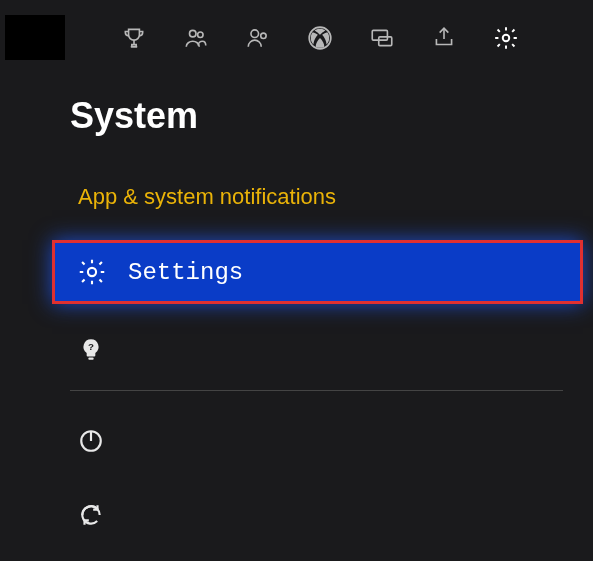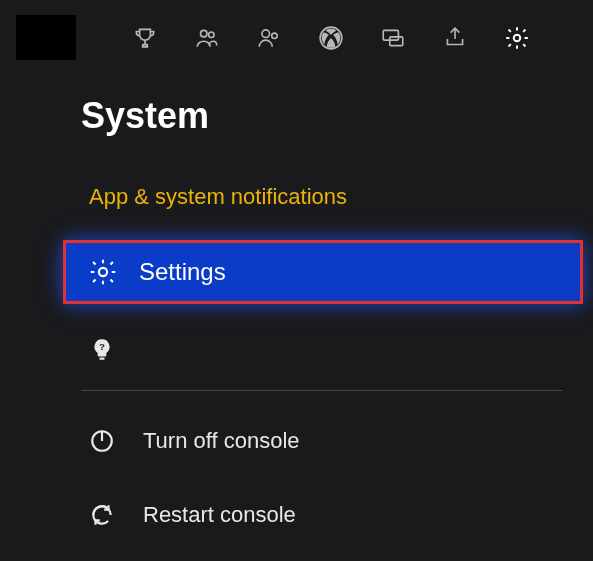--- a/index.html
+++ b/index.html
@@ -11,21 +11,21 @@
       width: 593px;
       height: 561px;
       background: #1a1a1c;
       font-family: "Segoe UI", Arial, sans-serif;
       color: #e0e0e0;
       overflow: hidden;
     }
     .container {
       width: 100%;
       height: 100%;
-      padding-left: 16px;
+      padding-left: 5px;
     }
     .top-bar {
       display: flex;
       align-items: center;
       height: 80px;
       gap: 36px;
       padding-left: 0;
     }
     .profile-block {
       width: 60px;
@@ -69,20 +69,21 @@
     .menu-item.selected {
       background: #0a3cc7;
       border: 3px solid #e03030;
       box-shadow: 0 0 20px rgba(30, 80, 220, 0.9);
       margin-left: -18px;
       margin-right: 10px;
       padding-left: 23px;
       height: 64px;
       color: #ffffff;
       font-size: 24px;
+      font-family: Liberation Mono, monospace;
     }
     .menu-icon {
       width: 26px;
       height: 26px;
       margin-right: 28px;
       display: flex;
       align-items: center;
       justify-content: center;
       flex-shrink: 0;
     }
@@ -231,30 +232,28 @@
 
     <div class="spacer-small"></div>
 
     <div class="menu-item">
       <span class="menu-icon">
         <svg viewBox="0 0 24 24" fill="none" stroke="currentColor" stroke-width="2">
           <circle cx="12" cy="12" r="9"></circle>
           <line x1="12" y1="3" x2="12" y2="12"></line>
         </svg>
       </span>
-      <span>Turn off console</span>
     </div>
 
     <div class="spacer-med"></div>
 
     <div class="menu-item">
       <span class="menu-icon">
         <svg viewBox="0 0 24 24" fill="none" stroke="currentColor" stroke-width="2">
           <path d="M20 12a8 8 0 1 0-2.3 5.6"></path>
           <path d="M4 12a8 8 0 0 1 14-5.3"></path>
           <polyline points="18 3 18 7 14 7"></polyline>
           <polyline points="6 21 6 17 10 17"></polyline>
         </svg>
       </span>
-      <span>Restart console</span>
     </div>
   </div>
 </div>
 
 </body></html>

